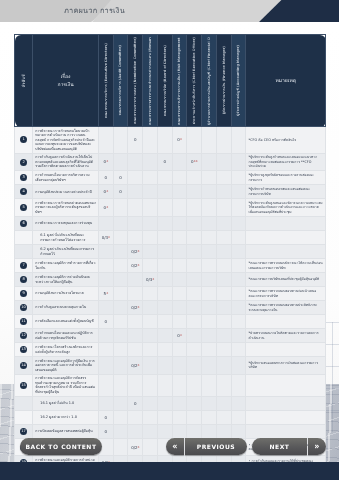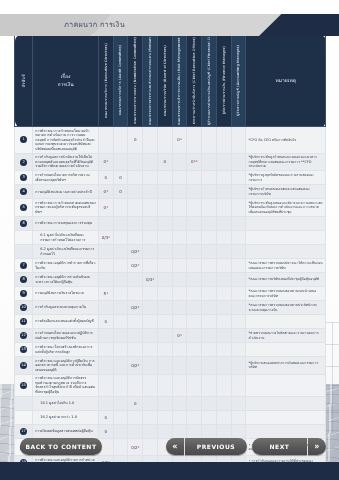--- a/index.html
+++ b/index.html
@@ -5,21 +5,21 @@
   * { box-sizing: border-box; margin:0; padding:0; }
   html, body { width:339px; height:480px; overflow:hidden; }
   body {
     font-family: "DejaVu Sans", "Liberation Sans", sans-serif;
     background:#ffffff;
     position:relative;
   }
 
   
   .topbar {
-    position:absolute; top:14px; left:0; width:339px; height:22px;
+    position:absolute; top:0; left:0; width:339px; height:22px;
     background:#ffffff; overflow:hidden; z-index:5;
   }
   .topbar .grey-left {
     position:absolute; top:0; left:0; width:120px; height:22px;
     background:#c9c9c9;
     clip-path: polygon(0 0, 100% 0, 76% 100%, 0 100%);
   }
   .topbar .grey-mid {
     position:absolute; top:0; left:92px; width:190px; height:22px;
     background:#d4d4d4;

